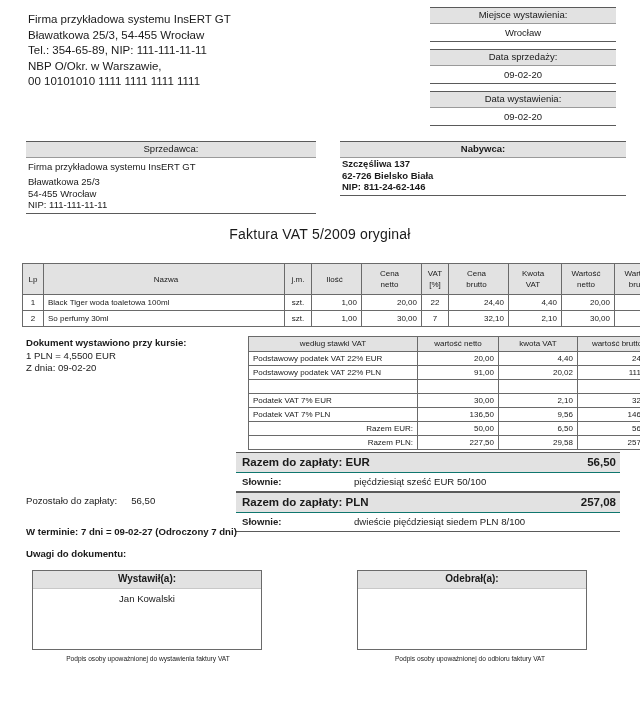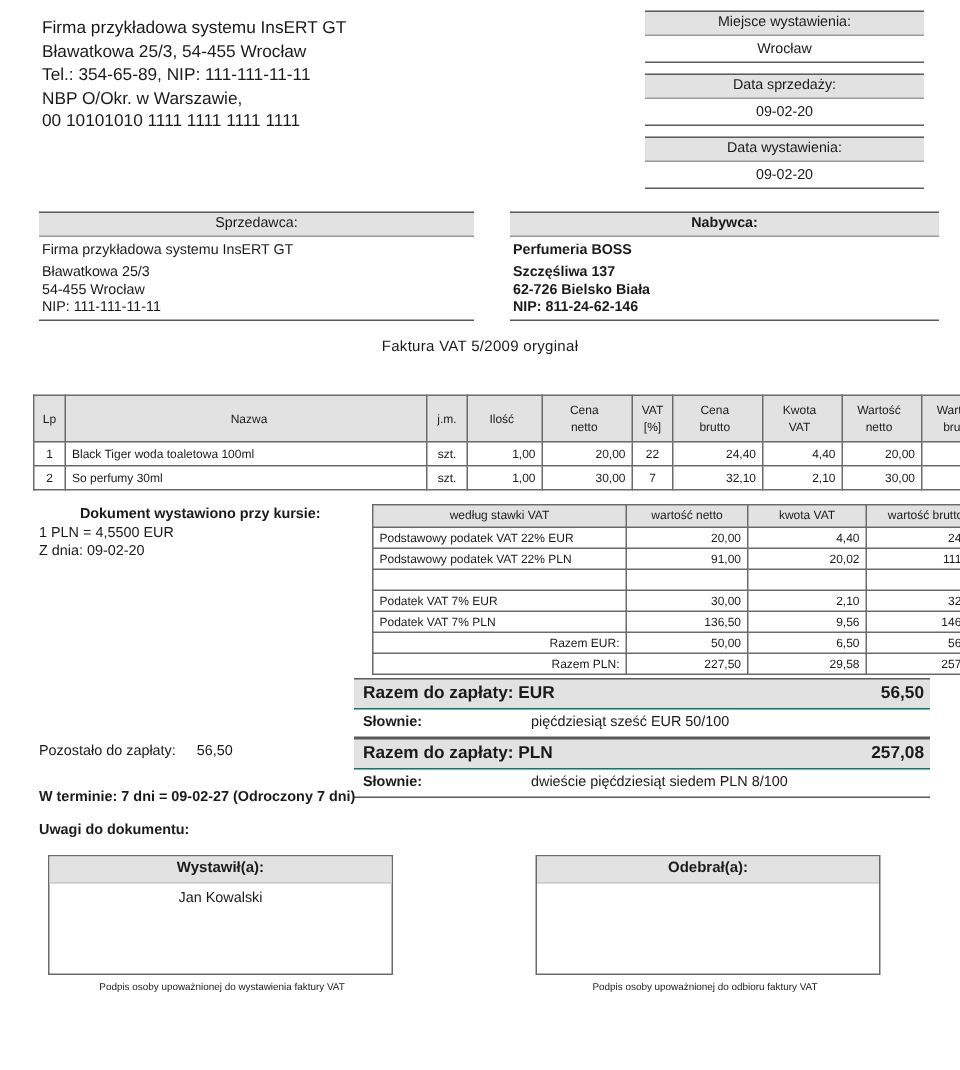--- a/index.html
+++ b/index.html
@@ -87,21 +87,21 @@
     border-bottom: 1px solid #5a5a5a;
     padding-bottom: 2px;
   }
 
   
   #invoice-title {
     left: 0;
     top: 226px;
     width: 640px;
     text-align: center;
-    font-size: 10px;
+    font-size: 14px;
     letter-spacing: 0.2px;
   }
 
   
   #items-table {
     position: absolute;
     left: 22px;
     top: 263px;
     width: 596px;
     border-collapse: collapse;
@@ -139,21 +139,21 @@
   .hdr-two-line span { display: block; }
 
   
   #rate-note {
     left: 26px;
     top: 337px;
     width: 215px;
     font-size: 9.6px;
     line-height: 12.6px;
   }
-  #rate-note .t1 { font-weight: bold; text-align: center; }
+  #rate-note .t1 { font-weight: bold; }
 
   
   #vat-table {
     position: absolute;
     left: 248px;
     top: 336px;
     width: 372px;
     border-collapse: collapse;
     font-size: 8px;
     table-layout: fixed;
@@ -301,21 +301,20 @@
     <div class="party-name">Firma przykładowa systemu InsERT GT</div>
     <div class="party-lines">
       <div>Bławatkowa 25/3</div>
       <div>54-455 Wrocław</div>
       <div>NIP: 111-111-11-11</div>
     </div>
   </div>
 
   <div class="party" id="party-buyer">
     <div class="party-title">Nabywca:</div>
-    <div class="party-name">Perfumeria BOSS</div>
     <div class="party-lines">
       <div>Szczęśliwa  137</div>
       <div>62-726 Bielsko Biała</div>
       <div>NIP: 811-24-62-146</div>
     </div>
   </div>
 
   <div class="abs" id="invoice-title">Faktura VAT  5/2009 oryginał</div>
 
   <table id="items-table">

